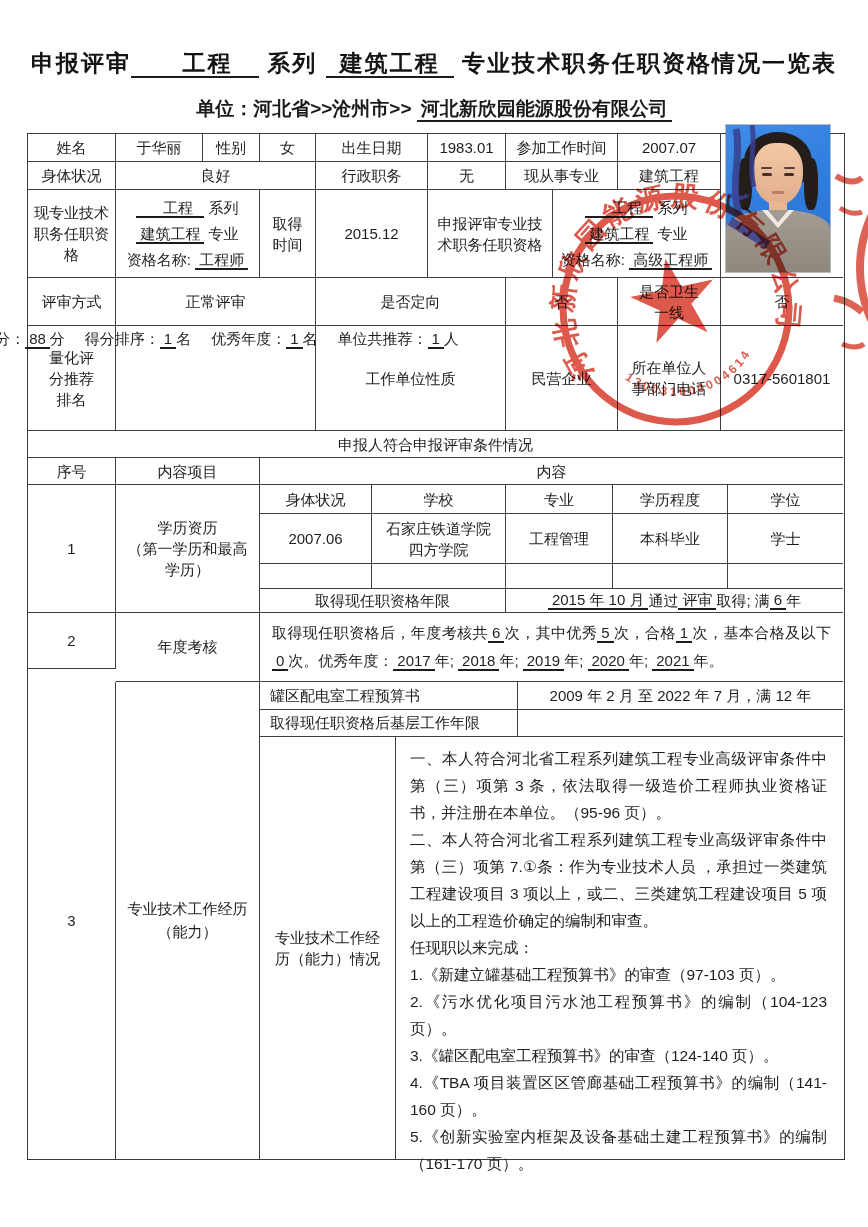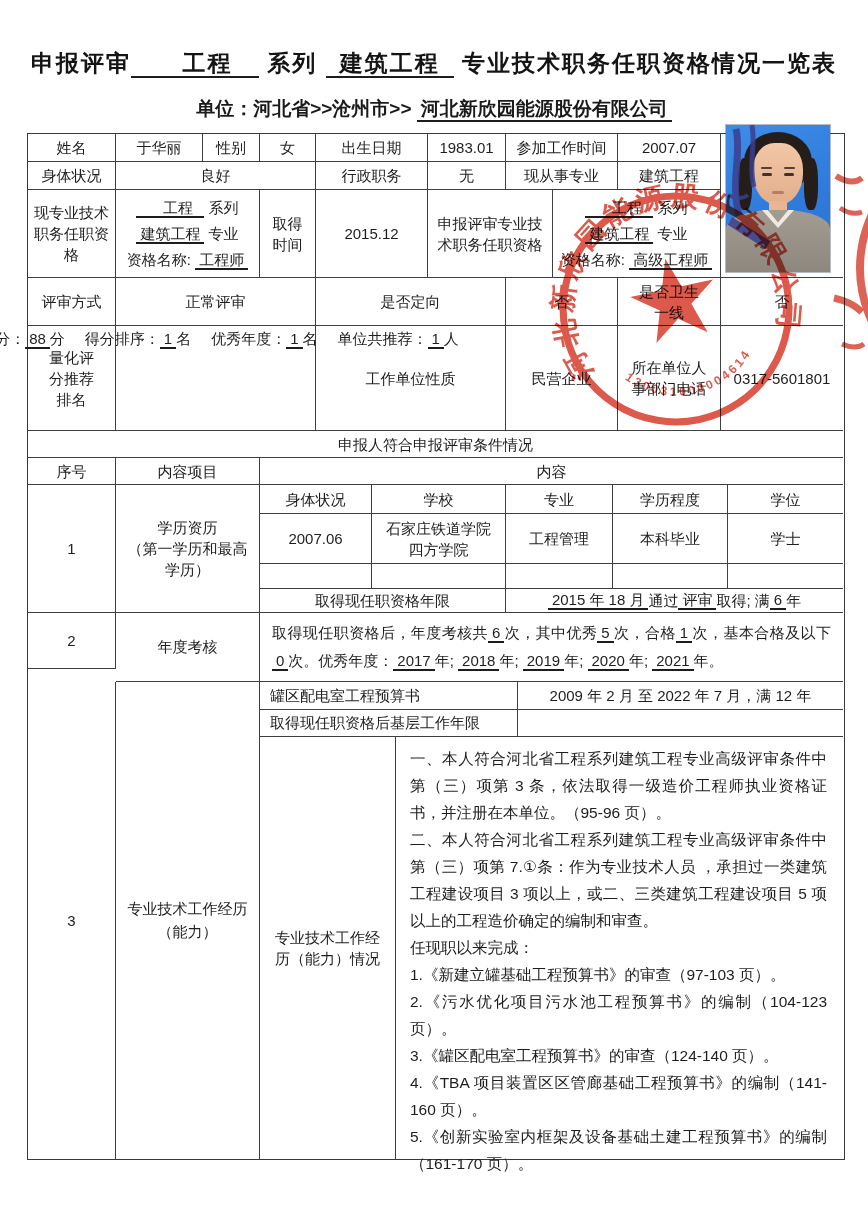--- a/index.html
+++ b/index.html
@@ -199,21 +199,21 @@
         <div class="r" style="height:25px">
           <div class="c" style="width:112px"></div>
           <div class="c" style="width:134px"></div>
           <div class="c" style="width:107px"></div>
           <div class="c" style="width:115px"></div>
           <div class="c nr" style="width:115px"></div>
         </div>
         <div class="r" style="height:24px">
           <div class="c" style="width:246px">取得现任职资格年限</div>
           <div class="c nr" style="width:337px">
-              <span class="u"> 2015 年 18 月 </span>
+              <span class="u"> 2015 年 10 月 </span>
               <span> 通过</span>
               <span class="u"> 评审 </span>
               <span>取得; 满</span>
               <span class="u"> 6 </span>
               <span>年</span>
             </div>
         </div>
       </div>
     </div>
 

